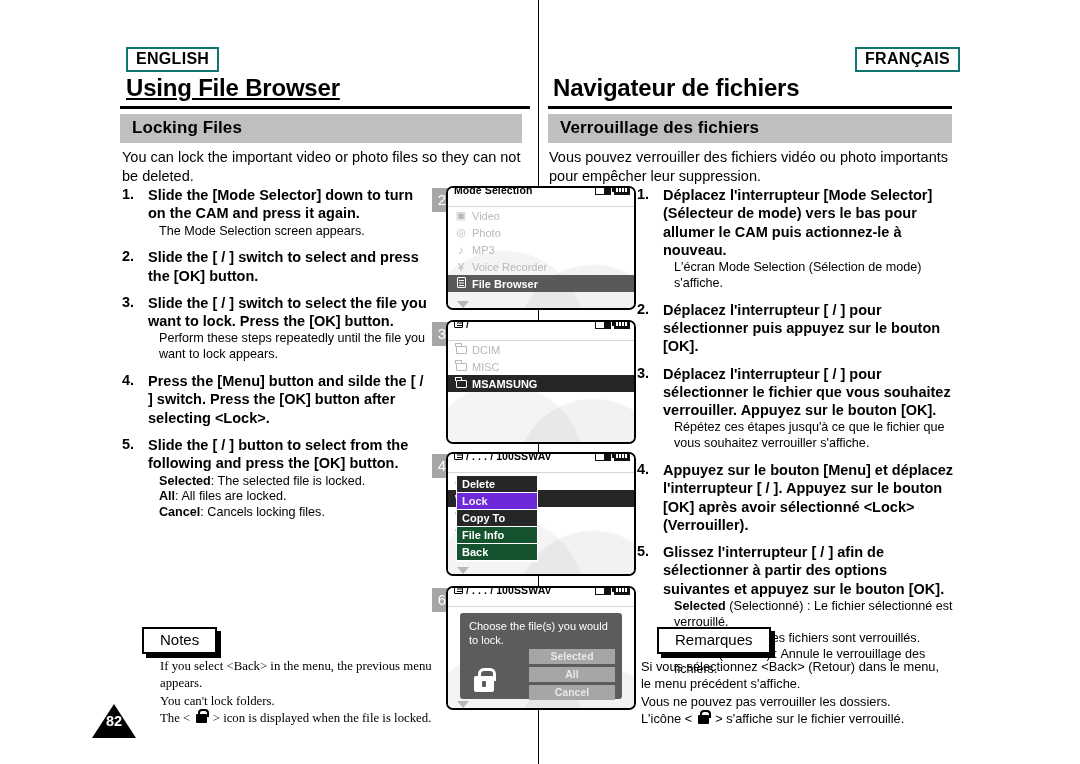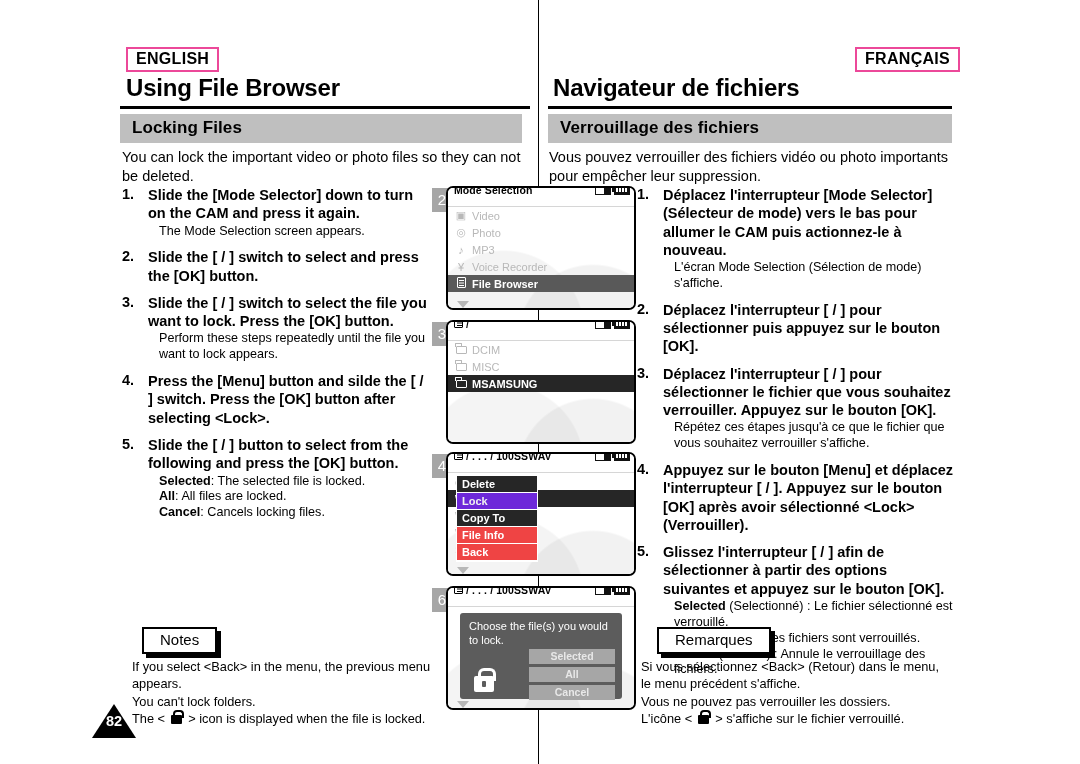--- a/index.html
+++ b/index.html
@@ -15,39 +15,39 @@
 
   
   .center-rule {
     position: absolute; left: 538px; top: 0; width: 1px; height: 764px;
     background: #000;
   }
 
   
   .lang-tag {
     position: absolute;
-    border: 2px solid #ec4899;
+    border: 2px solid #0f766e;
     font-weight: bold;
     font-size: 16px;
     letter-spacing: .3px;
     padding: 1px 8px 2px 8px;
     background: #fff;
     line-height: 1.15;
   }
   #lang-en { left: 126px; top: 47px; }
   #lang-fr { left: 855px; top: 47px; }
 
   
   .chapter-title {
     position: absolute;
     font-size: 24px;
     font-weight: bold;
     letter-spacing: -0.2px;
   }
-  #title-en { left: 126px; top: 74px; }
+  #title-en { left: 126px; top: 74px; text-decoration: underline; }
   #title-fr { left: 553px; top: 74px; }
 
   .title-rule {
     position: absolute; height: 3px; background: #000;
   }
   #rule-en { left: 120px; top: 106px; width: 410px; }
   #rule-fr { left: 548px; top: 106px; width: 404px; }
 
   
   .section-bar {
@@ -103,21 +103,21 @@
     margin-left: 16px;
   }
   #notes-en { left: 126px; top: 627px; }
   #notes-fr { left: 641px; top: 627px; }
 
   .notes-body {
     position: absolute;
     font-size: 12.8px;
     line-height: 1.36;
   }
-  #notes-body-en { left: 132px; top: 658px; width: 300px; }
+  #notes-body-en { left: 160px; top: 658px; width: 300px; font-family: Liberation Serif, serif; }
   #notes-body-fr { left: 641px; top: 658px; width: 310px; }
 
   
   .page-tri {
     position: absolute; left: 92px; top: 704px;
     width: 0; height: 0;
     border-left: 22px solid transparent;
     border-right: 22px solid transparent;
     border-bottom: 34px solid #000;
   }
@@ -240,21 +240,21 @@
     position: absolute; left: 8px; top: 2px; width: 82px;
     border: 1px solid #fff;
   }
   .popmenu div {
     height: 17px; line-height: 17px; padding-left: 5px;
     font-size: 11px; font-weight: bold; color: #fff;
     background: #262626;
     border-bottom: 1px solid #fff;
   }
   .popmenu div.hl { background: #6d28d9; color: #f0f0f0; }
-  .popmenu div.mid { background: #ef4444; }
+  .popmenu div.mid { background: #14532d; }
 
   
   .dialog {
     position: absolute; left: 12px; top: 6px;
     width: 162px; height: 86px;
     background: #5c5c5c; color: #fff;
     border-radius: 3px;
     padding: 7px 8px 0 9px;
   }
   .dlg-text { font-size: 11px; font-weight: normal; line-height: 1.25; }

